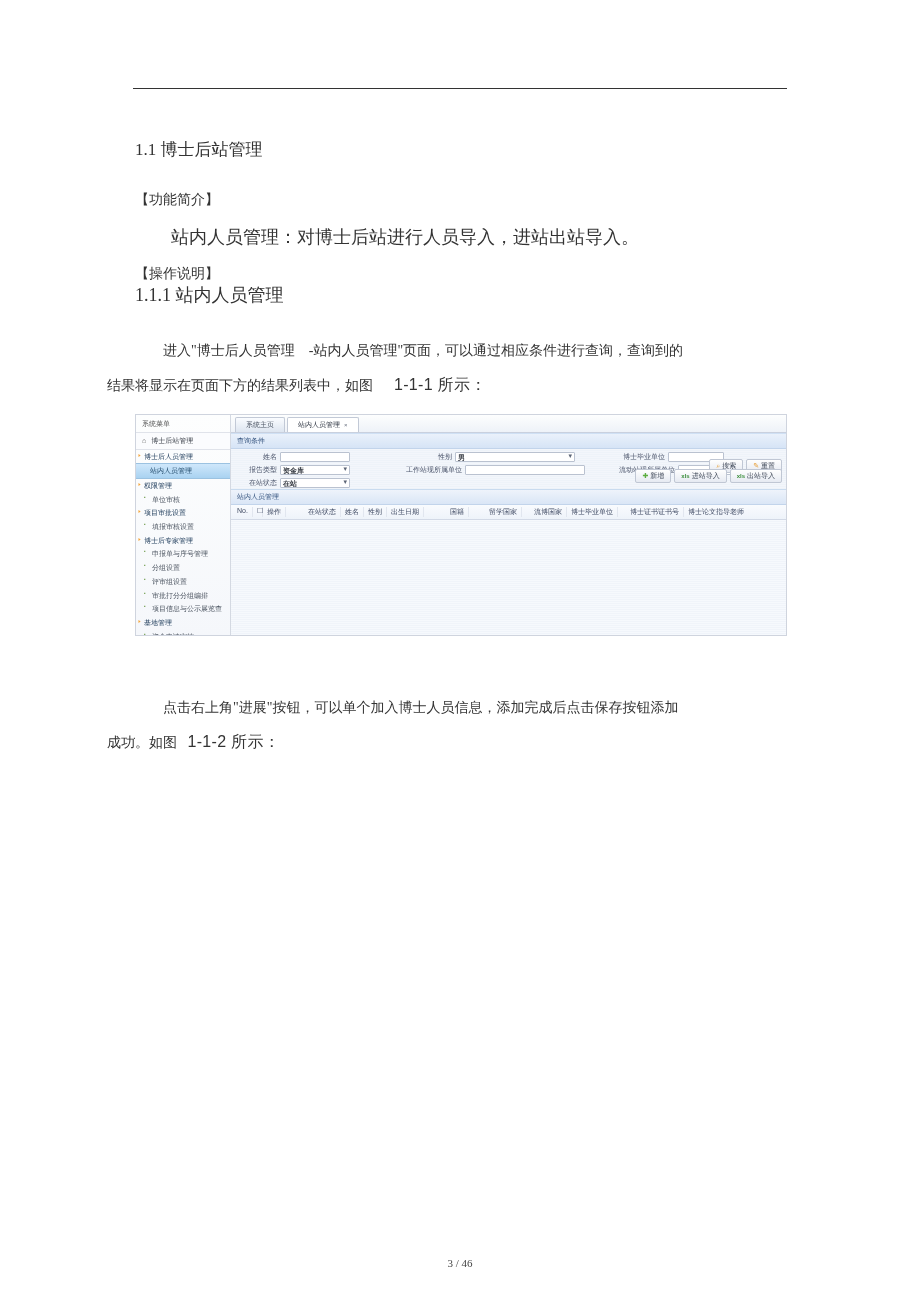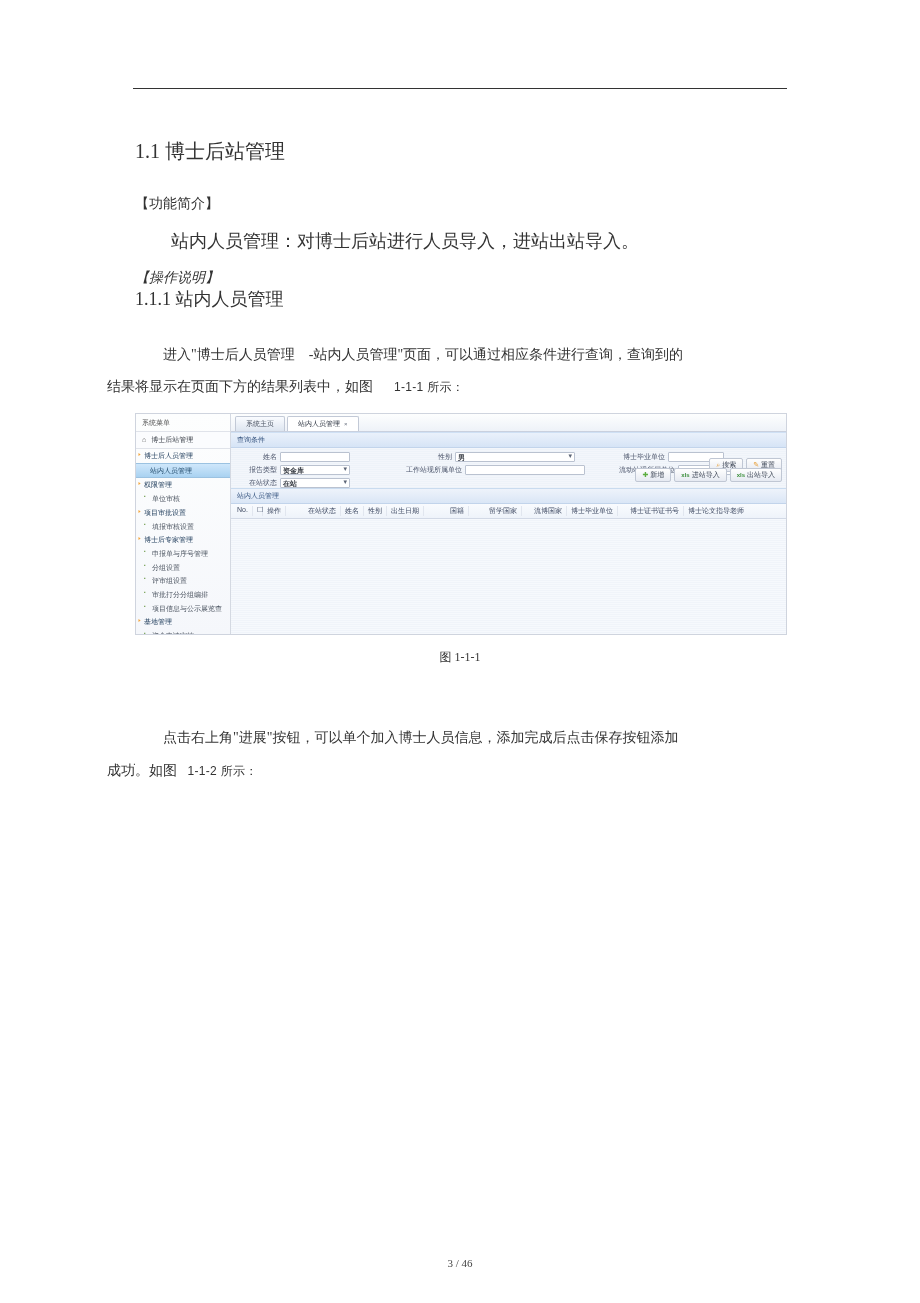--- a/index.html
+++ b/index.html
@@ -39,55 +39,54 @@
     }
     h1 {
       margin-top: 82px;
       font-size: 28px;
       font-weight: 400;
       font-family: 'SimSun', serif;
       letter-spacing: 0.5px;
     }
     h2 {
       margin-top: 48px;
-      font-size: 20px;
+      font-size: 17px;
       font-weight: 400;
       font-family: 'SimSun', serif;
     }
     .sect-label {
       margin-top: 30px;
       font-size: 14px;
       font-family: 'SimSun', serif;
     }
     .sect-body {
       margin-top: 10px;
       font-size: 18px;
       font-family: 'SimSun', serif;
       text-indent: 2em;
       line-height: 2;
     }
     .sect-label2 {
       margin-top: 10px;
       font-size: 14px;
       font-family: 'SimSun', serif;
-      font-style: italic;
     }
     h3 {
       font-size: 18px;
       font-weight: 400;
       font-family: 'SimSun', serif;
     }
     .para {
       margin-top: 28px;
       font-size: 14px;
       font-family: 'SimSun', serif;
       line-height: 2.3;
       text-indent: 2em;
     }
-    .inline111 { font-family: Arial, sans-serif; font-size: 12px; letter-spacing: 0.3px; }
+    .inline111 { font-family: Arial, sans-serif; font-size: 16px; letter-spacing: 0.3px; }
     
     
     .figure {
       margin-top: 10px;
       width: 652px;
       height: 222px;
       background: repeating-linear-gradient(#f3f6fb 0, #f3f6fb 1px, #eef3f9 1px, #eef3f9 2px);
       border: 1px solid #cfd4de;
       position: relative;
       font-family: 'SimSun', sans-serif;
@@ -371,21 +370,20 @@
         <span style="margin-left:16px;">留学国家</span>
         <span style="margin-left:8px;">流博国家</span>
         <span>博士毕业单位</span>
         <span style="margin-left:8px;">博士证书证书号</span>
         <span>博士论文指导老师</span>
       </div>
       <div class="gridbody"></div>
     </div>
   </div>
 
-  <div class="caption">图 1-1-1</div>
 
   <p class="para" style="margin-top:56px;">
     <span>点击右上角"进展"按钮，可以单个加入博士人员信息，添加完成后点击保存按钮添加</span><br>
     <span style="margin-left:-2em;">成功。如图</span>&nbsp;&nbsp;
     <span class="inline111">1-1-2 所示：</span>
   </p>
 </div>
 
 <div class="footer">3  /  46</div>
 

